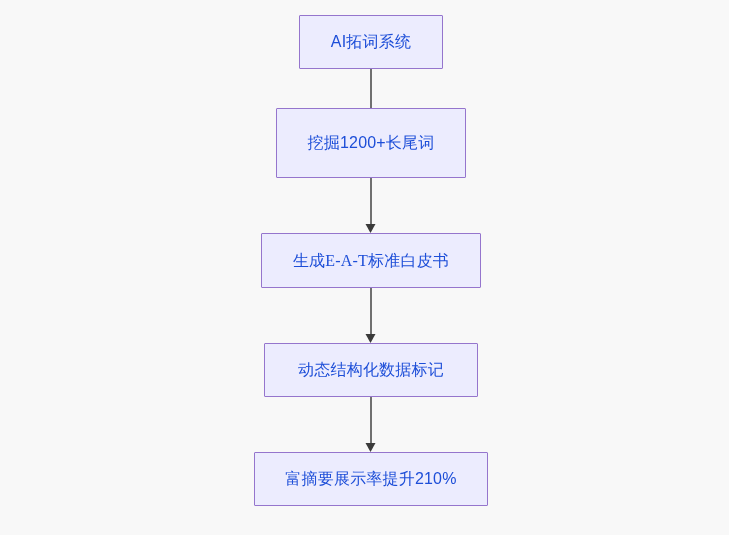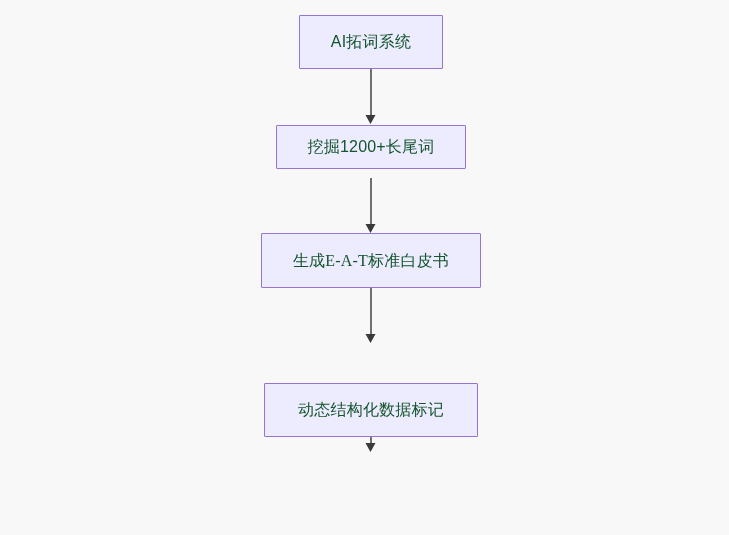--- a/index.html
+++ b/index.html
@@ -20,21 +20,21 @@
   }
   .node {
     position: absolute;
     box-sizing: border-box;
     background: #ececfe;
     border: 1.6px solid #9575cd;
     border-radius: 1px;
     display: flex;
     align-items: center;
     justify-content: center;
-    color: #14532d;
+    color: #1d4ed8;
     font-size: 16px;
     font-weight: 400;
     line-height: 1;
     letter-spacing: 0.2px;
     white-space: nowrap;
   }
   .node-label {
     display: block;
   }
   .edge {
@@ -76,22 +76,25 @@
       <div class="edge-line" style="height: 48px;"></div>
       <div class="edge-head" style="top: 46px;"></div>
     </div>
     <div class="edge" style="left: 371px; top: 397px; height: 55px;">
       <div class="edge-line" style="height: 48px;"></div>
       <div class="edge-head" style="top: 46px;"></div>
     </div>
     <div class="node" style="left: 299px; top: 15px; width: 144px; height: 54px;">
       <span class="node-label">AI拓词系统</span>
     </div>
-    <div class="node" style="left: 276px; top: 125px; width: 190px; height: 44px;">
+    <div class="node" style="left: 276px; top: 108px; width: 190px; height: 70px;">
       <span class="node-label">挖掘1200+长尾词</span>
     </div>
     <div class="node" style="left: 261px; top: 233px; width: 220px; height: 55px; font-family: Liberation Serif, serif;">
       <span class="node-label">生成E-A-T标准白皮书</span>
     </div>
-    <div class="node" style="left: 264px; top: 343px; width: 214px; height: 54px; margin-top: 40px;">
+    <div class="node" style="left: 264px; top: 343px; width: 214px; height: 54px;">
       <span class="node-label">动态结构化数据标记</span>
+    </div>
+    <div class="node" style="left: 254px; top: 452px; width: 234px; height: 54px;">
+      <span class="node-label">富摘要展示率提升210%</span>
     </div>
   </div>
 
 </body></html>

